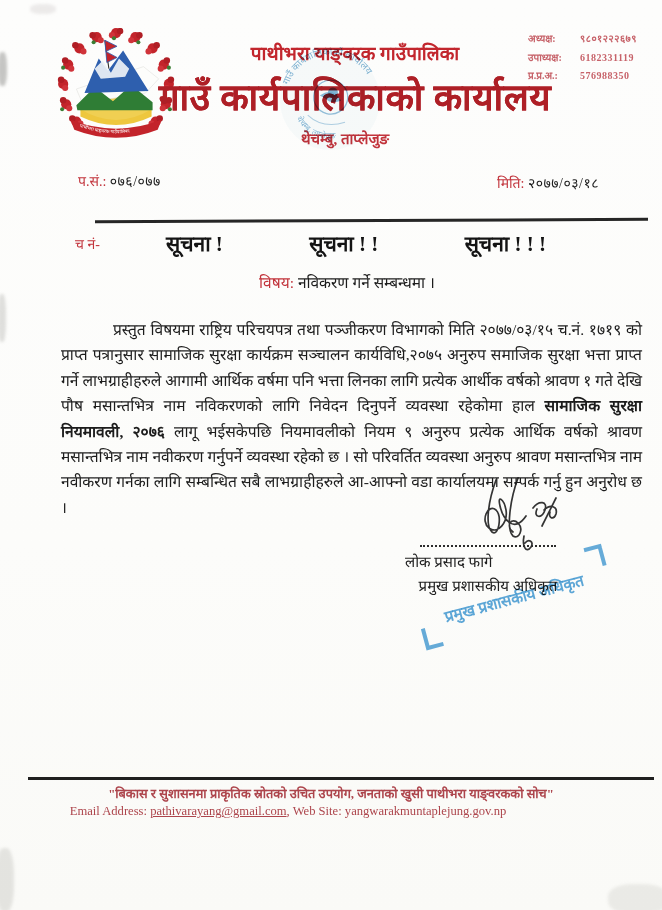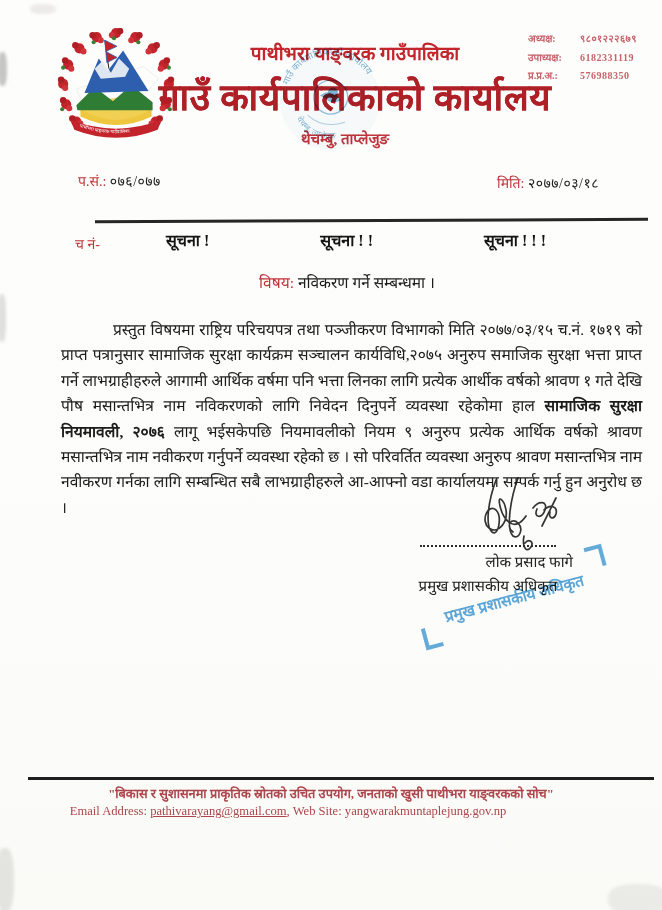--- a/index.html
+++ b/index.html
@@ -44,37 +44,37 @@
   .ch-line{position:absolute;left:75px;top:195px;font-size:14px;margin-top:39px;}
   .date-line{position:absolute;left:497px;top:173px;font-size:14px;}
   .red-label{color:#c2343c;}
   .black-val{color:#1d1d1d;letter-spacing:.5px;}
 
   .top-rule{position:absolute;left:95px;top:219px;width:553px;height:3px;
     background:#262626;transform:rotate(-0.25deg);}
 
   
   .notices{position:absolute;left:166px;top:229px;width:380px;display:flex;
-    justify-content:space-between;font-size:16px;font-weight:600;color:#141414;}
+    justify-content:space-between;font-size:21px;font-weight:600;color:#141414;}
 
   .subject-line{position:absolute;left:16px;top:271px;width:662px;text-align:center;
     font-size:15.5px;color:#1c1c1c;}
   .subject-line .red-label{font-weight:normal;}
 
   
   .body-text{position:absolute;left:61px;top:317px;width:581px;
     font-size:15.6px;line-height:25.4px;text-align:justify;text-indent:52px;
     color:#1c1c1c;}
   .body-bold{font-weight:bold;}
 
   
   .sig-svg{position:absolute;left:438px;top:474px;width:172px;height:88px;}
   .dotted{position:absolute;left:420px;top:531px;width:136px;height:14px;
     border-bottom:2.5px dotted #2c2c2c;}
-  .sig-name{position:absolute;left:405px;top:551px;width:168px;text-align:right;
+  .sig-name{position:absolute;left:405px;top:551px;width:168px;text-align:left;
     font-size:15px;color:#202020;}
   .sig-title{position:absolute;left:392px;top:575px;width:192px;text-align:center;
     font-size:15px;color:#202020;}
   .rect-stamp{position:absolute;left:428px;top:574px;width:172px;height:48px;
     transform:rotate(-15deg);display:flex;align-items:center;justify-content:center;
     color:rgba(52,146,210,.8);font-size:15.5px;font-weight:bold;
     mix-blend-mode:multiply;white-space:nowrap;}
   .rect-stamp .corner-bl{position:absolute;left:-12px;bottom:-4px;width:14px;height:18px;
     border-left:4px solid rgba(52,146,210,.75);border-bottom:4px solid rgba(52,146,210,.75);}
   .rect-stamp .corner-tr{position:absolute;right:-12px;top:-6px;width:14px;height:18px;

